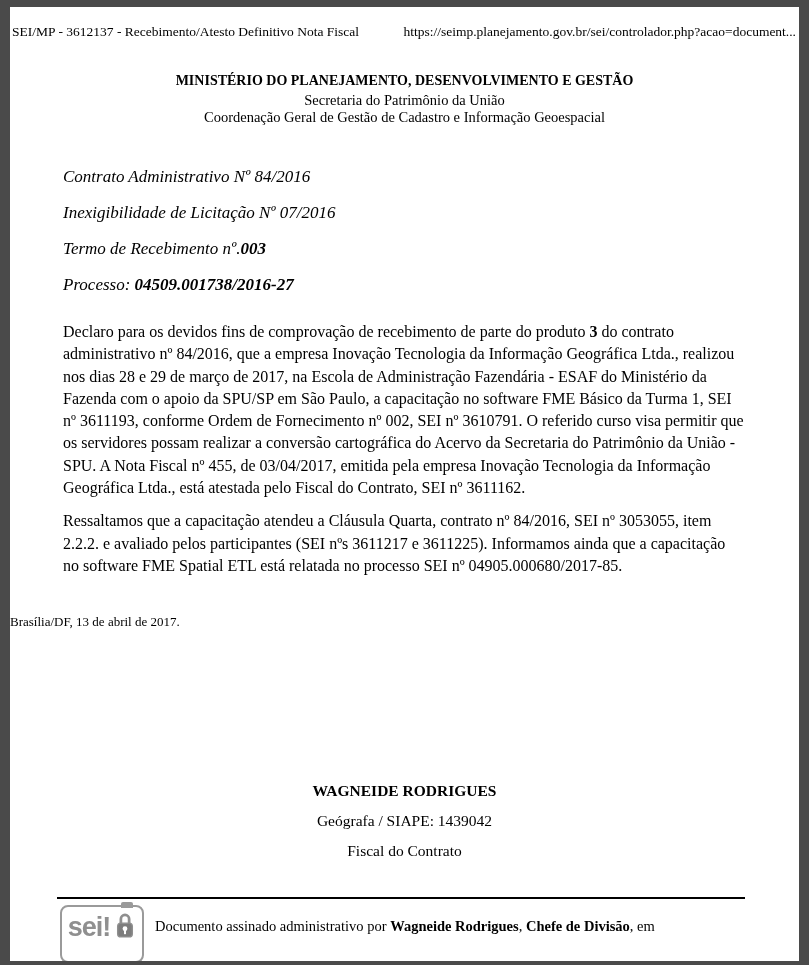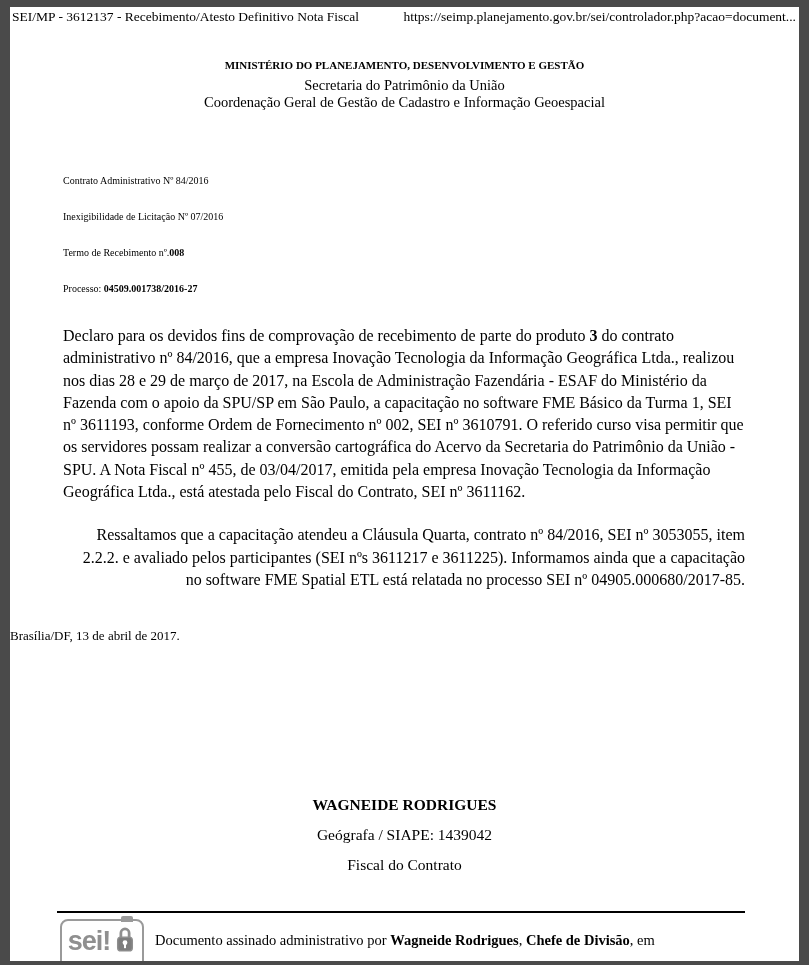--- a/index.html
+++ b/index.html
@@ -24,67 +24,67 @@
     background: #ffffff;
     overflow: hidden;
   }
   
   .print-header {
     display: flex;
     justify-content: space-between;
     align-items: flex-start;
     font-size: 13.5px;
     line-height: 15px;
-    padding: 2px 3px 0 2px;
+    padding: 17px 3px 0 2px;
   }
   
   .letterhead {
     margin-top: 32px;
     text-align: center;
   }
   .lh-main {
     font-weight: bold;
-    font-size: 11px;
+    font-size: 14px;
     line-height: 19px;
     margin: 0 0 2px 0;
   }
   .lh-sub {
     font-size: 14.5px;
     line-height: 17px;
     margin: 0;
   }
   .doc-title {
     font-weight: bold;
     font-size: 15.5px;
     line-height: 19px;
     margin: 9px 0 0 0;
     text-align: center;
   }
   
   .info-block {
-    margin: 62px 54px 0 53px;
-    font-size: 10px;
+    margin: 43px 54px 0 53px;
+    font-size: 17px;
+    font-style: italic;
   }
   .info-block p {
     margin: 0 0 20px 0;
     line-height: 16px;
   }
   
   .body-text {
     margin: 28px 54px 0 53px;
     font-size: 16px;
     text-align: left;
   }
   .body-text p {
     margin: 0;
     line-height: 22.3px;
   }
   .body-text p + p {
-    margin-top: 21px;
-    text-align: right;
+    margin-top: 11px;
   }
   
   .date-line {
     margin: 37px 54px 0 0;
     font-size: 13px;
     text-align: left;
   }
   
   .signature-block {
     margin-top: 152px;
@@ -171,21 +171,21 @@
 
   <div class="letterhead">
     <p class="lh-main">MINISTÉRIO DO PLANEJAMENTO, DESENVOLVIMENTO E GESTÃO</p>
     <p class="lh-sub">Secretaria do Patrimônio da União</p>
     <p class="lh-sub">Coordenação Geral de Gestão de Cadastro e Informação Geoespacial</p>
   </div>
 
   <div class="info-block">
     <p>Contrato Administrativo Nº 84/2016</p>
     <p>Inexigibilidade de Licitação Nº 07/2016</p>
-    <p><span>Termo de Recebimento nº.</span><b>008</b></p>
+    <p><span>Termo de Recebimento nº.</span><b>003</b></p>
     <p><span>Processo: </span><b>04509.001738/2016-27</b></p>
   </div>
 
   <div class="body-text">
     <p><span>Declaro para os devidos fins de comprovação de recebimento de parte do produto </span><b>3</b><span> do contrato administrativo nº 84/2016, que a empresa Inovação Tecnologia da Informação Geográfica Ltda., realizou nos dias 28 e 29 de março de 2017, na Escola de Administração Fazendária - ESAF do Ministério da Fazenda com o apoio da SPU/SP em São Paulo, a capacitação no software FME Básico da Turma 1, SEI nº 3611193, conforme Ordem de Fornecimento nº 002, SEI nº 3610791. O referido curso visa permitir que os servidores possam realizar a conversão cartográfica do Acervo da Secretaria do Patrimônio da União - SPU. A Nota Fiscal nº 455, de 03/04/2017, emitida pela empresa Inovação Tecnologia da Informação Geográfica Ltda., está atestada pelo Fiscal do Contrato, SEI nº 3611162.</span></p>
     <p>Ressaltamos que a capacitação atendeu a Cláusula Quarta, contrato nº 84/2016, SEI nº 3053055, item 2.2.2. e avaliado pelos participantes (SEI nºs 3611217 e 3611225). Informamos ainda que a capacitação no software FME Spatial ETL está relatada no processo SEI nº 04905.000680/2017-85.</p>
   </div>
 
   <div class="date-line">Brasília/DF, 13 de abril de 2017.</div>
 

